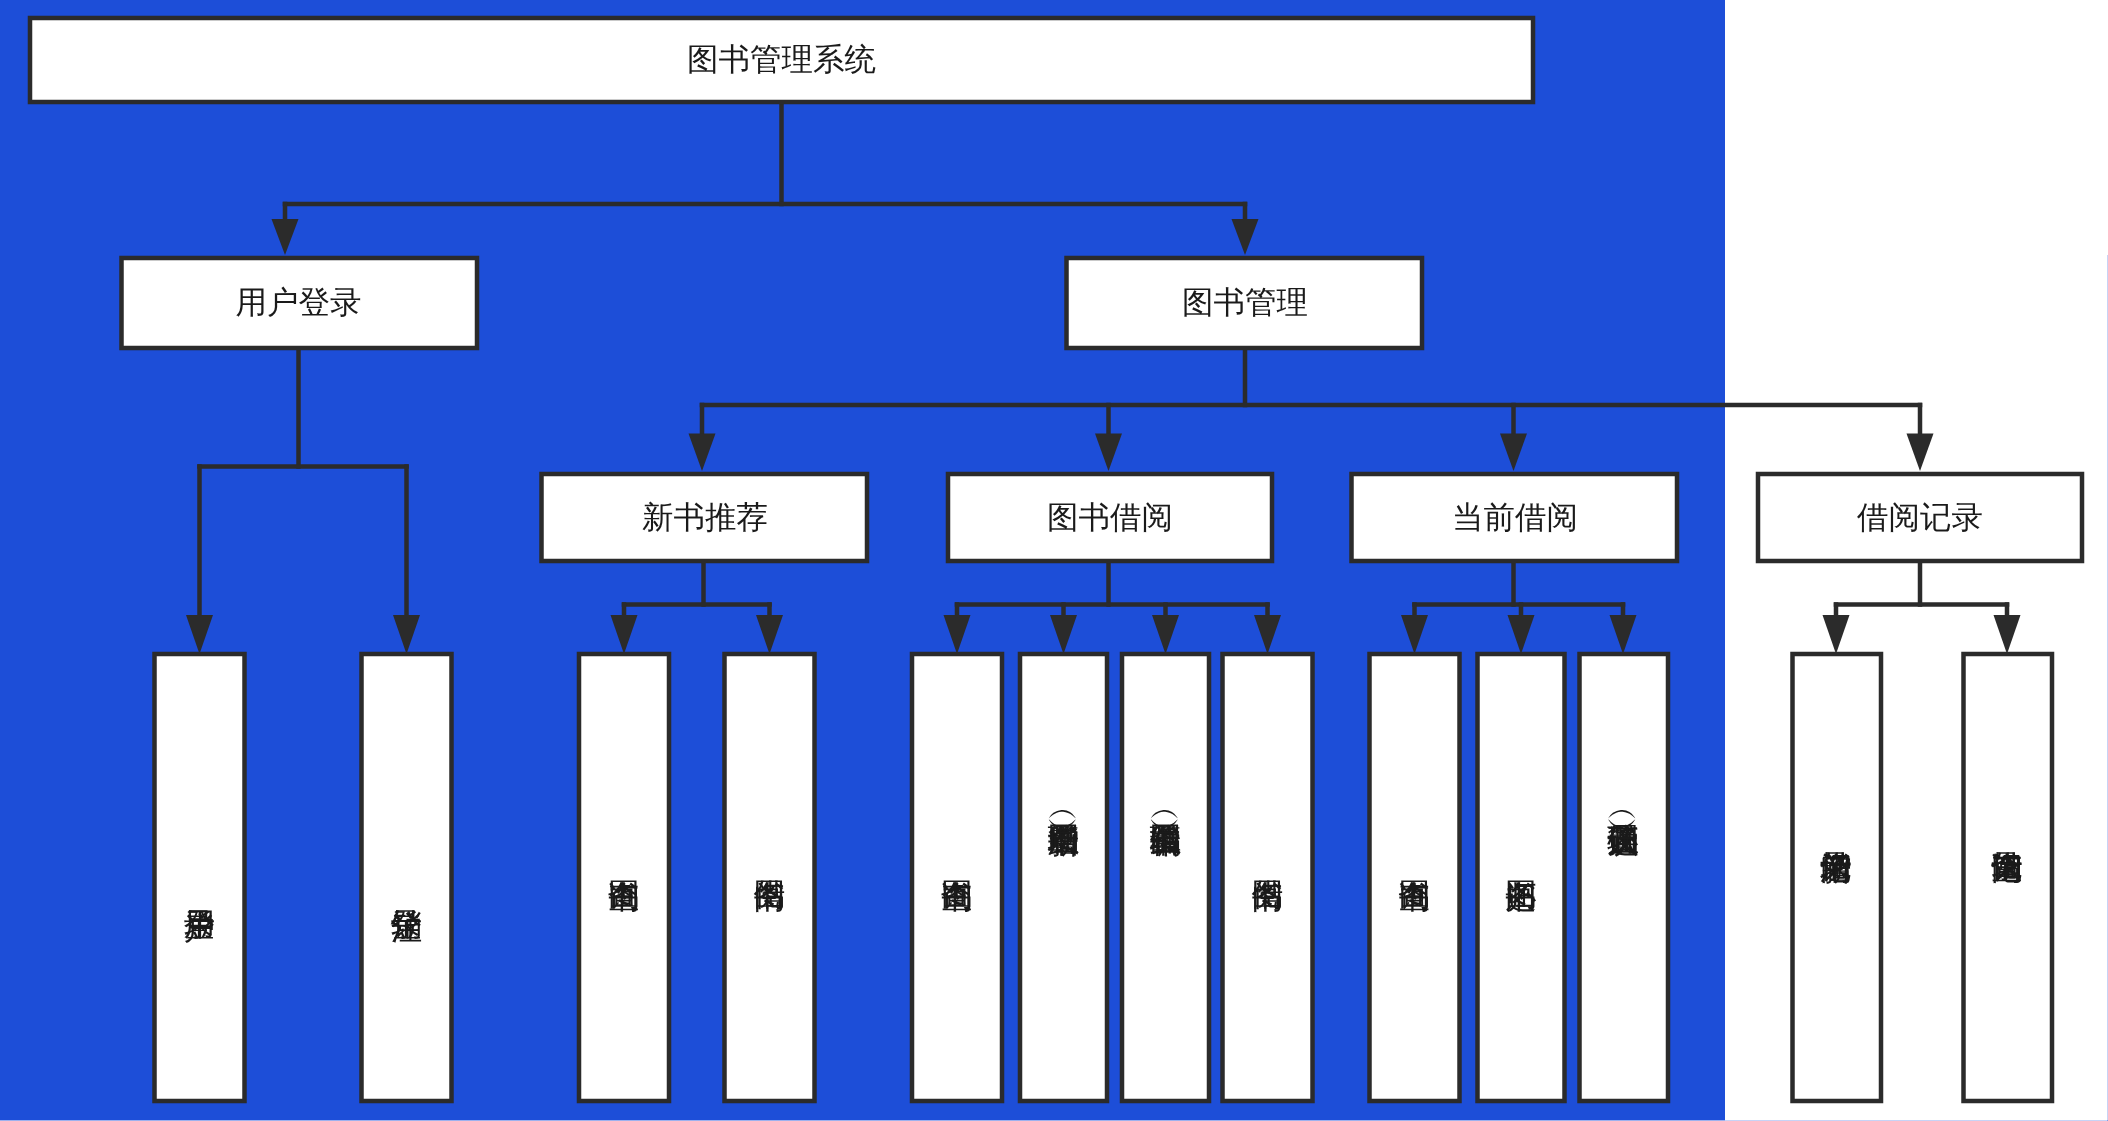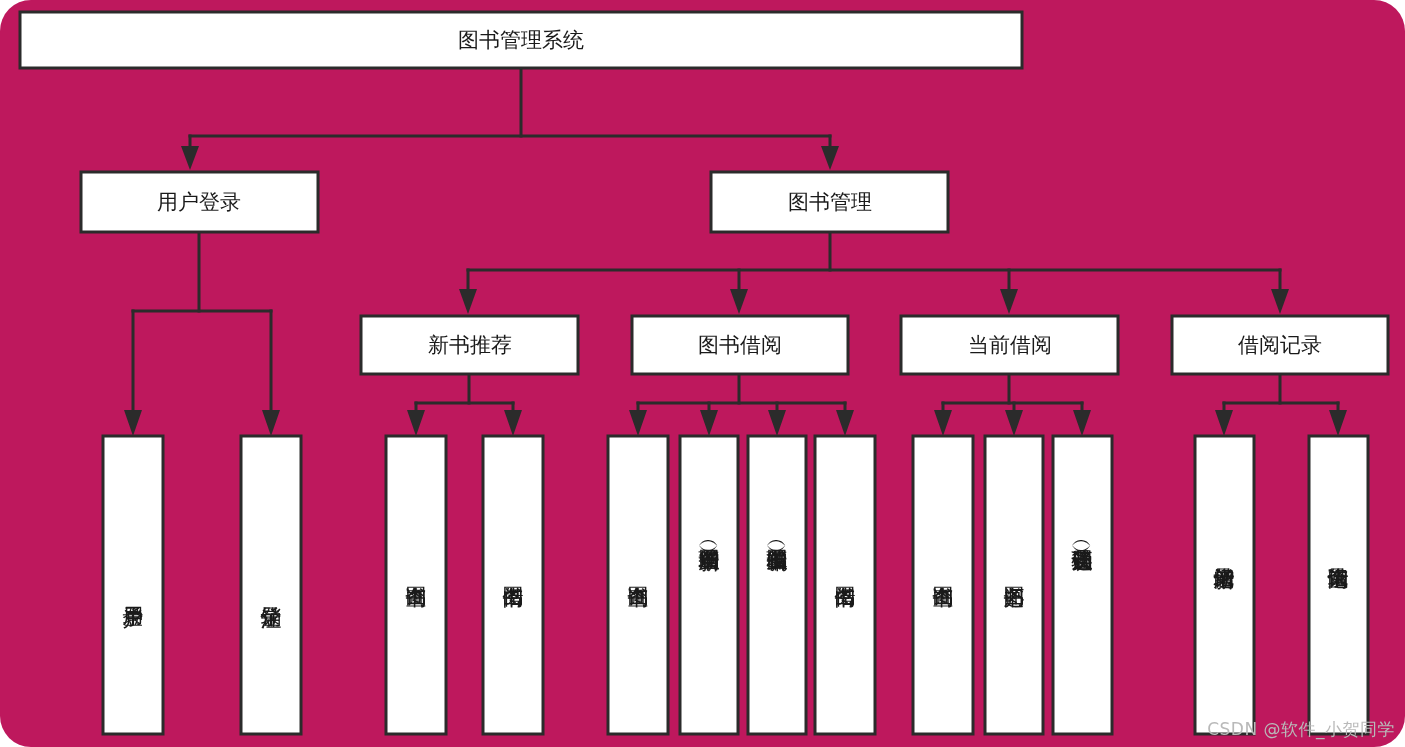--- a/index.html
+++ b/index.html
@@ -8,24 +8,23 @@
     background: #ffffff;
   }
   body {
     width: 1405px;
     height: 747px;
     font-family: "DejaVu Sans", "Liberation Sans", sans-serif;
     overflow: hidden;
   }
   #diagram-root {
     position: relative;
-    width: 1405px;
+    width: 1150px;
     height: 747px;
-    background: #be185d;
-    border-radius: 31px;
+    background: #1d4ed8;
   }
   svg#flow {
     position: absolute;
     top: 0;
     left: 0;
     width: 1405px;
     height: 747px;
   }
   .node-box {
     fill: #ffffff;
@@ -237,15 +236,14 @@
       <rect class="node-box" x="1195" y="436" width="59" height="298"></rect>
       <text class="node-label-vertical" x="1224" y="551">新增借阅记录</text>
     </g>
     <g>
       <rect class="node-box" x="1309" y="436" width="59" height="298"></rect>
       <text class="node-label-vertical" x="1338" y="551">查询借阅记录</text>
     </g>
 
   </svg>
 
-  <div class="watermark">CSDN @软件_小贺同学</div>
 
 </div>
 
 </body></html>

